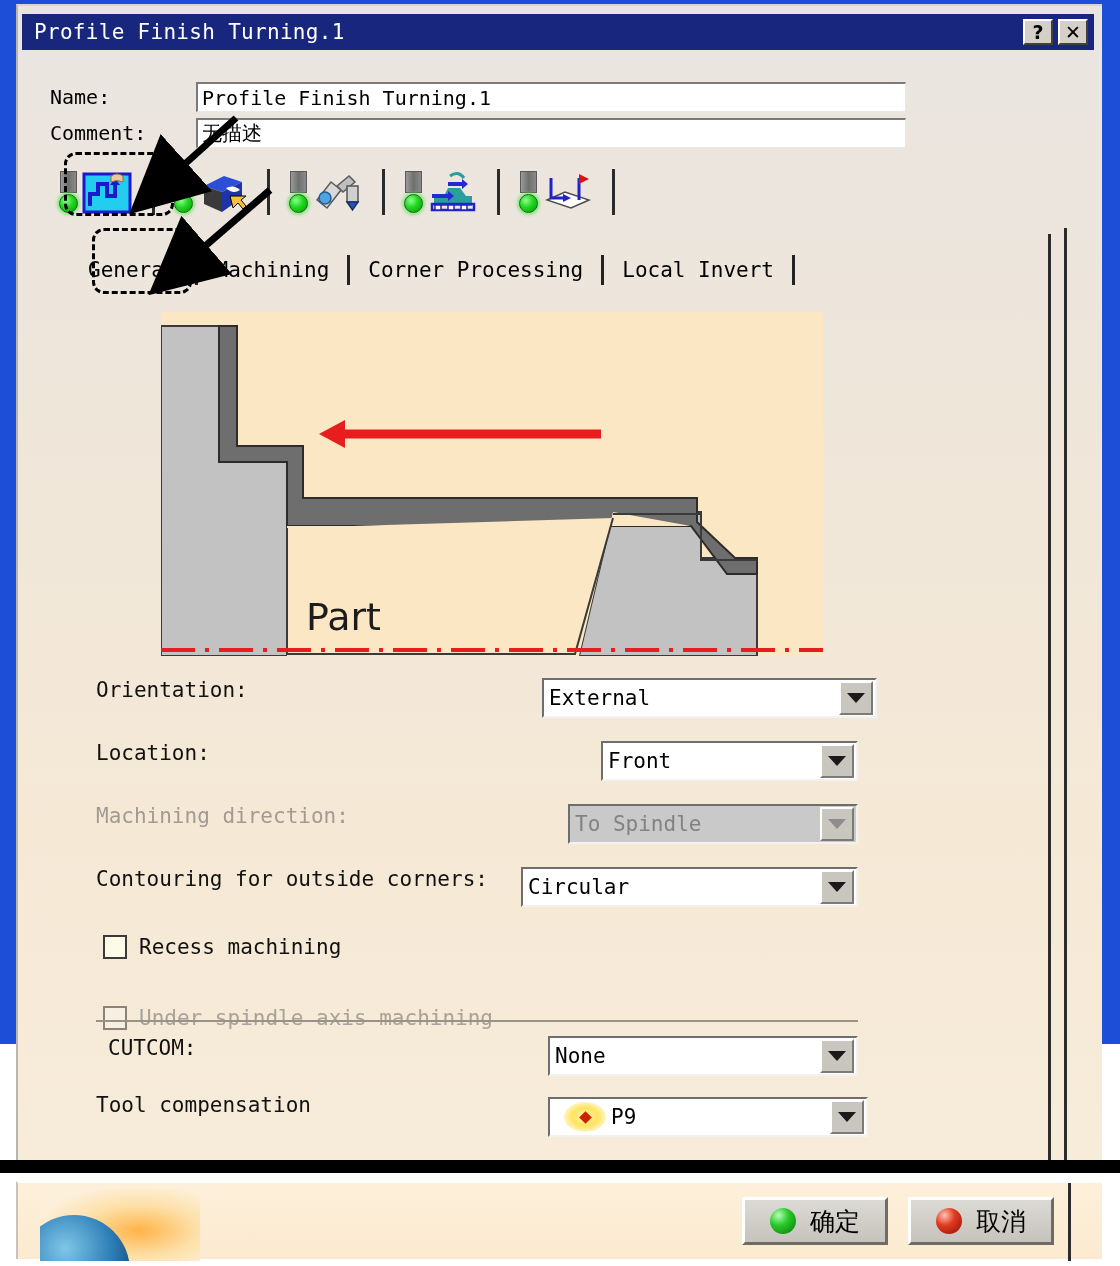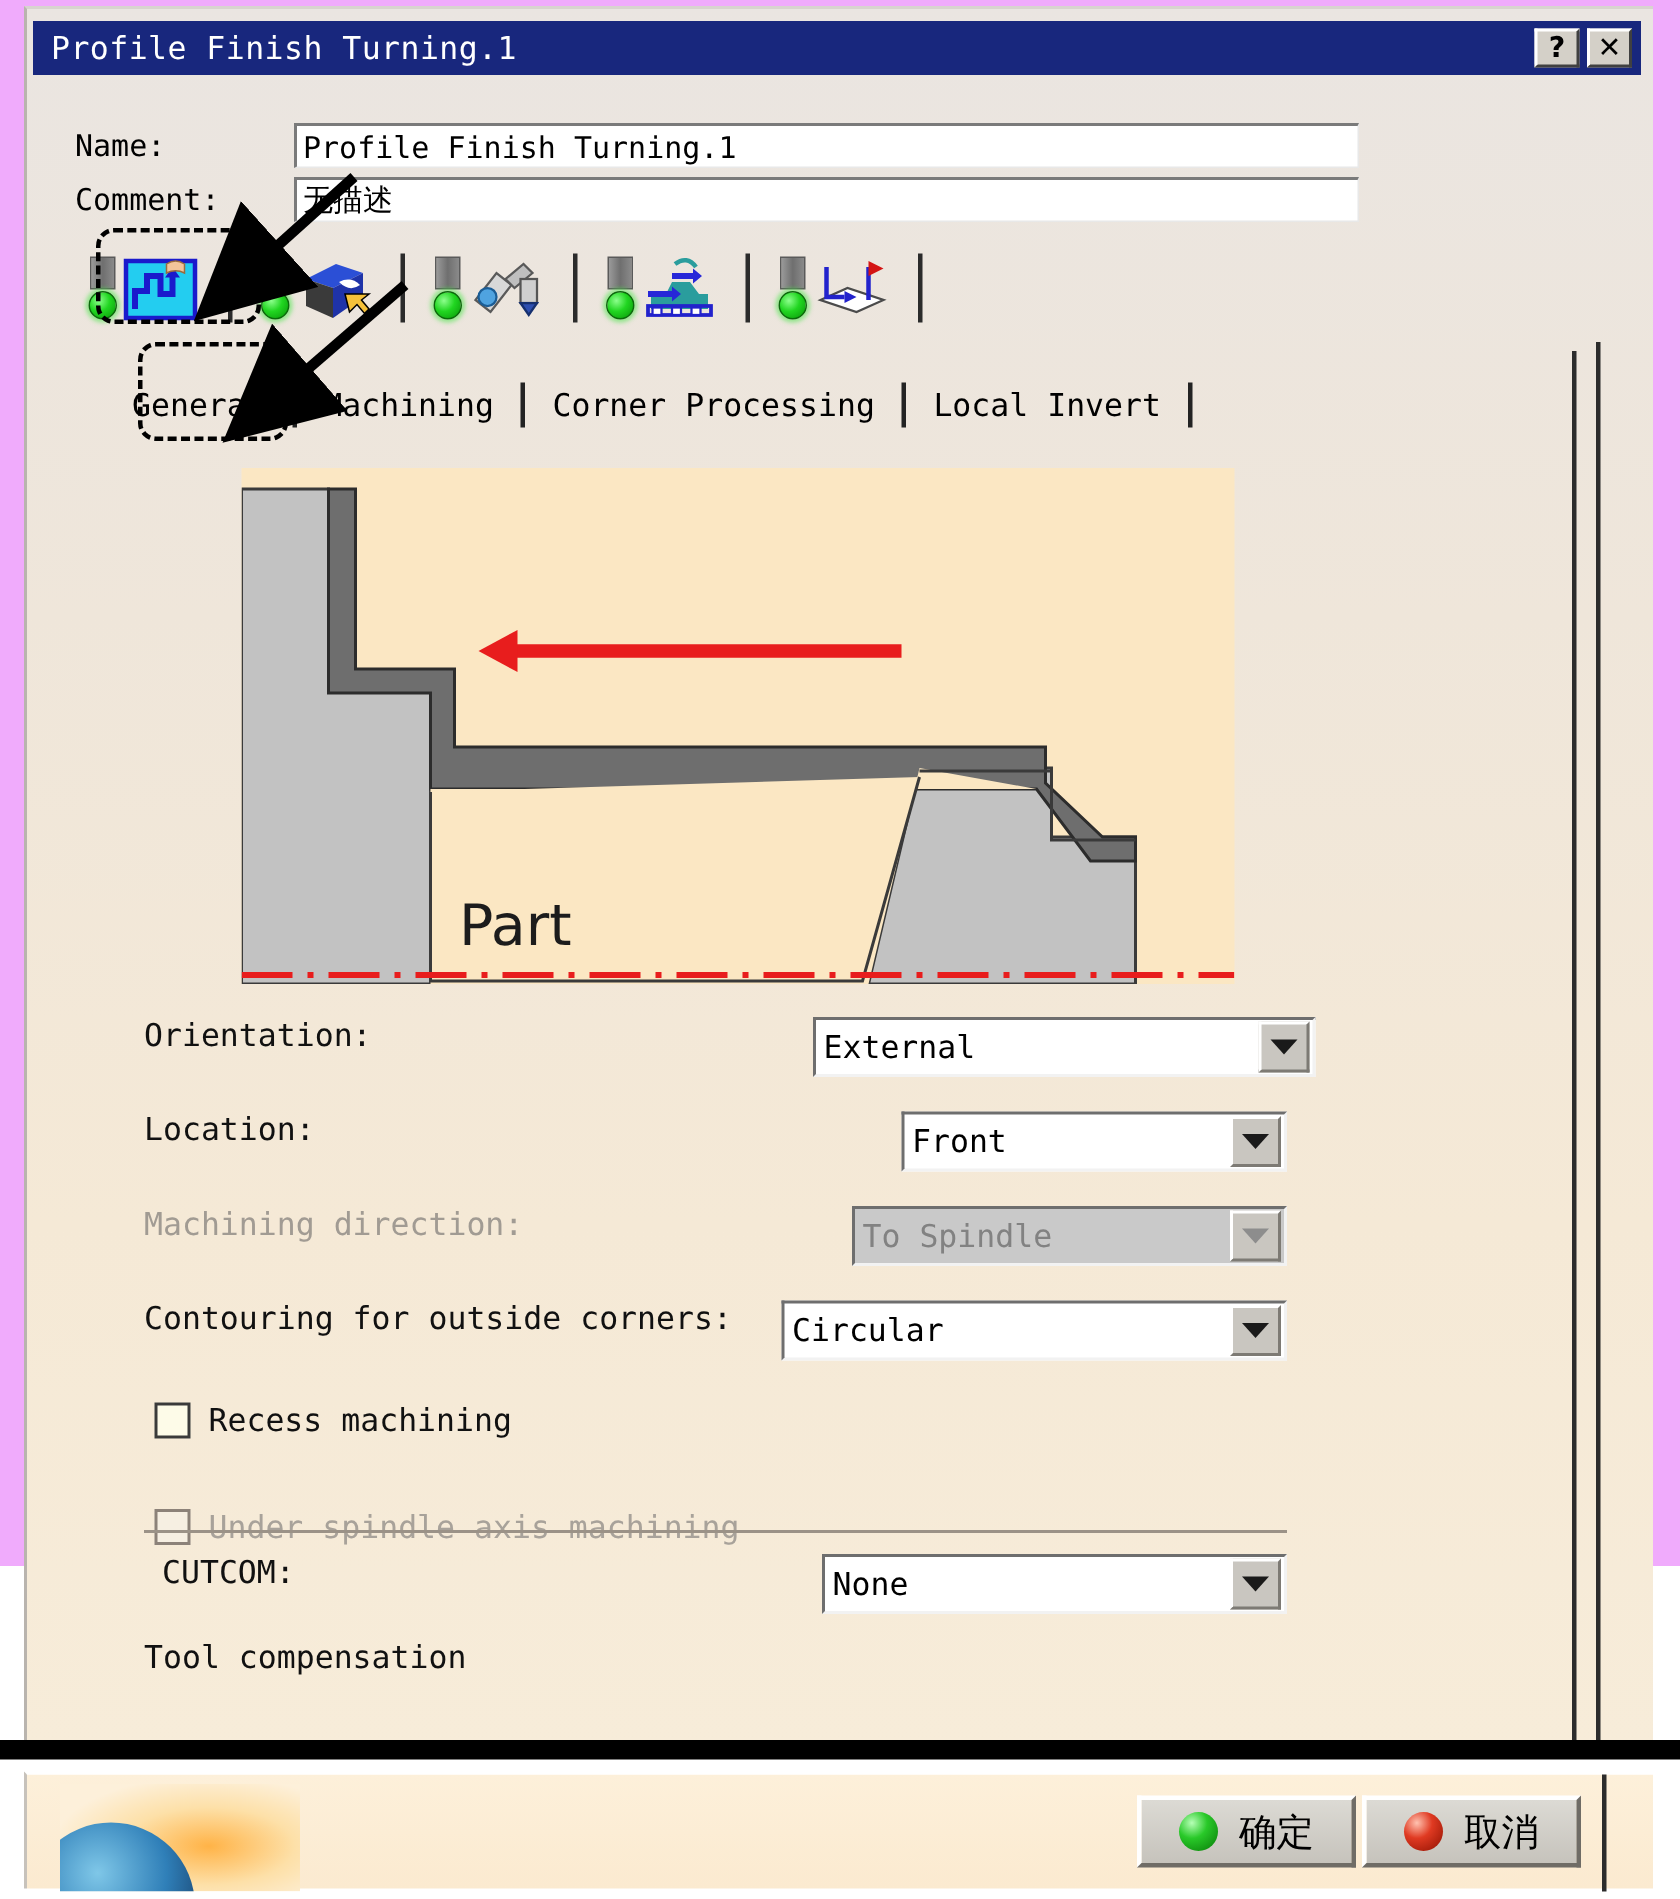--- a/index.html
+++ b/index.html
@@ -4,21 +4,21 @@
 <style>
   * { box-sizing: border-box; }
   html, body {
     margin: 0; padding: 0;
     width: 1120px; height: 1266px;
     background: #ffffff;
     font-family: "DejaVu Sans Mono", "Liberation Mono", monospace;
     overflow: hidden;
   }
 
-  #root { position: relative; width: 1120px; height: 1044px; background:#f0abfc; }
+  #root { position: relative; width: 1120px; height: 1044px; background:#1d4ed8; }
 
   
   .dialog {
     position: absolute; left: 16px; top: 4px;
     width: 1086px; height: 1160px;
     background: linear-gradient(180deg, #eae5e1 0%, #efe6da 35%, #f5e9d6 70%, #f7ecd9 100%);
     border-left: 2px solid #b9b4ae;
     border-top: 2px solid #d8d4cf;
     overflow: hidden;
   }
@@ -180,21 +180,21 @@
     position: absolute; left: 16px; top: 1181px;
     width: 1086px; height: 78px;
     background: linear-gradient(180deg,#fdf0da 0%, #fbead0 100%);
     border-left: 2px solid #c7c2bb; border-top: 2px solid #ffffff;
     display: flex; align-items: center;
   }
   .planet {
     position: absolute; left: 22px; top: 6px; width: 160px; height: 72px;
     overflow: hidden;
   }
-  .btns { margin-left: auto; display: flex; gap: 4px; padding-right: 48px; justify-content: space-between; }
+  .btns { margin-left: auto; display: flex; gap: 20px; padding-right: 48px; justify-content: space-between; }
   .dbtn {
     height: 48px; min-width: 146px;
     background: linear-gradient(180deg,#dcdad4 0%, #c6c3bc 100%);
     border-top: 3px solid #ffffff; border-left: 3px solid #ffffff;
     border-right: 3px solid #6f6c66; border-bottom: 3px solid #6f6c66;
     display: flex; align-items: center; justify-content: center; gap: 14px;
     font-size: 25px; color: #000;
     font-family: "DejaVu Sans", sans-serif;
   }
   .sphere { width: 26px; height: 26px; border-radius: 50%; flex: 0 0 auto; }
@@ -402,20 +402,29 @@
     </div>
     <div class="combo" style="left:530px; top:1030px; width:310px;">
       <div class="combo-val">None</div>
       <div class="combo-arrow">
           <div class="arrow-tri"></div>
         </div>
     </div>
 
     <div class="prow" style="left:78px; top:1087px;">
       <div class="plabel">Tool compensation</div>
+    </div>
+    <div class="combo" style="left:530px; top:1091px; width:320px;">
+      <div class="p9icon">
+          <div class="p9dot"></div>
+        </div>
+      <div class="combo-val">P9</div>
+      <div class="combo-arrow">
+          <div class="arrow-tri"></div>
+        </div>
     </div>
 
     <div class="vrule" style="left:1030px; top:228px; height:932px;"></div>
     <div class="vrule" style="left:1046px; top:222px; height:938px;"></div>
   </div>
 
   <div class="dashbox" style="left:64px; top:152px; width:110px; height:64px;"></div>
   <div class="dashbox" style="left:92px; top:228px; width:100px; height:66px;"></div>
 
   <svg class="anno-svg" viewBox="0 0 1120 1266">

